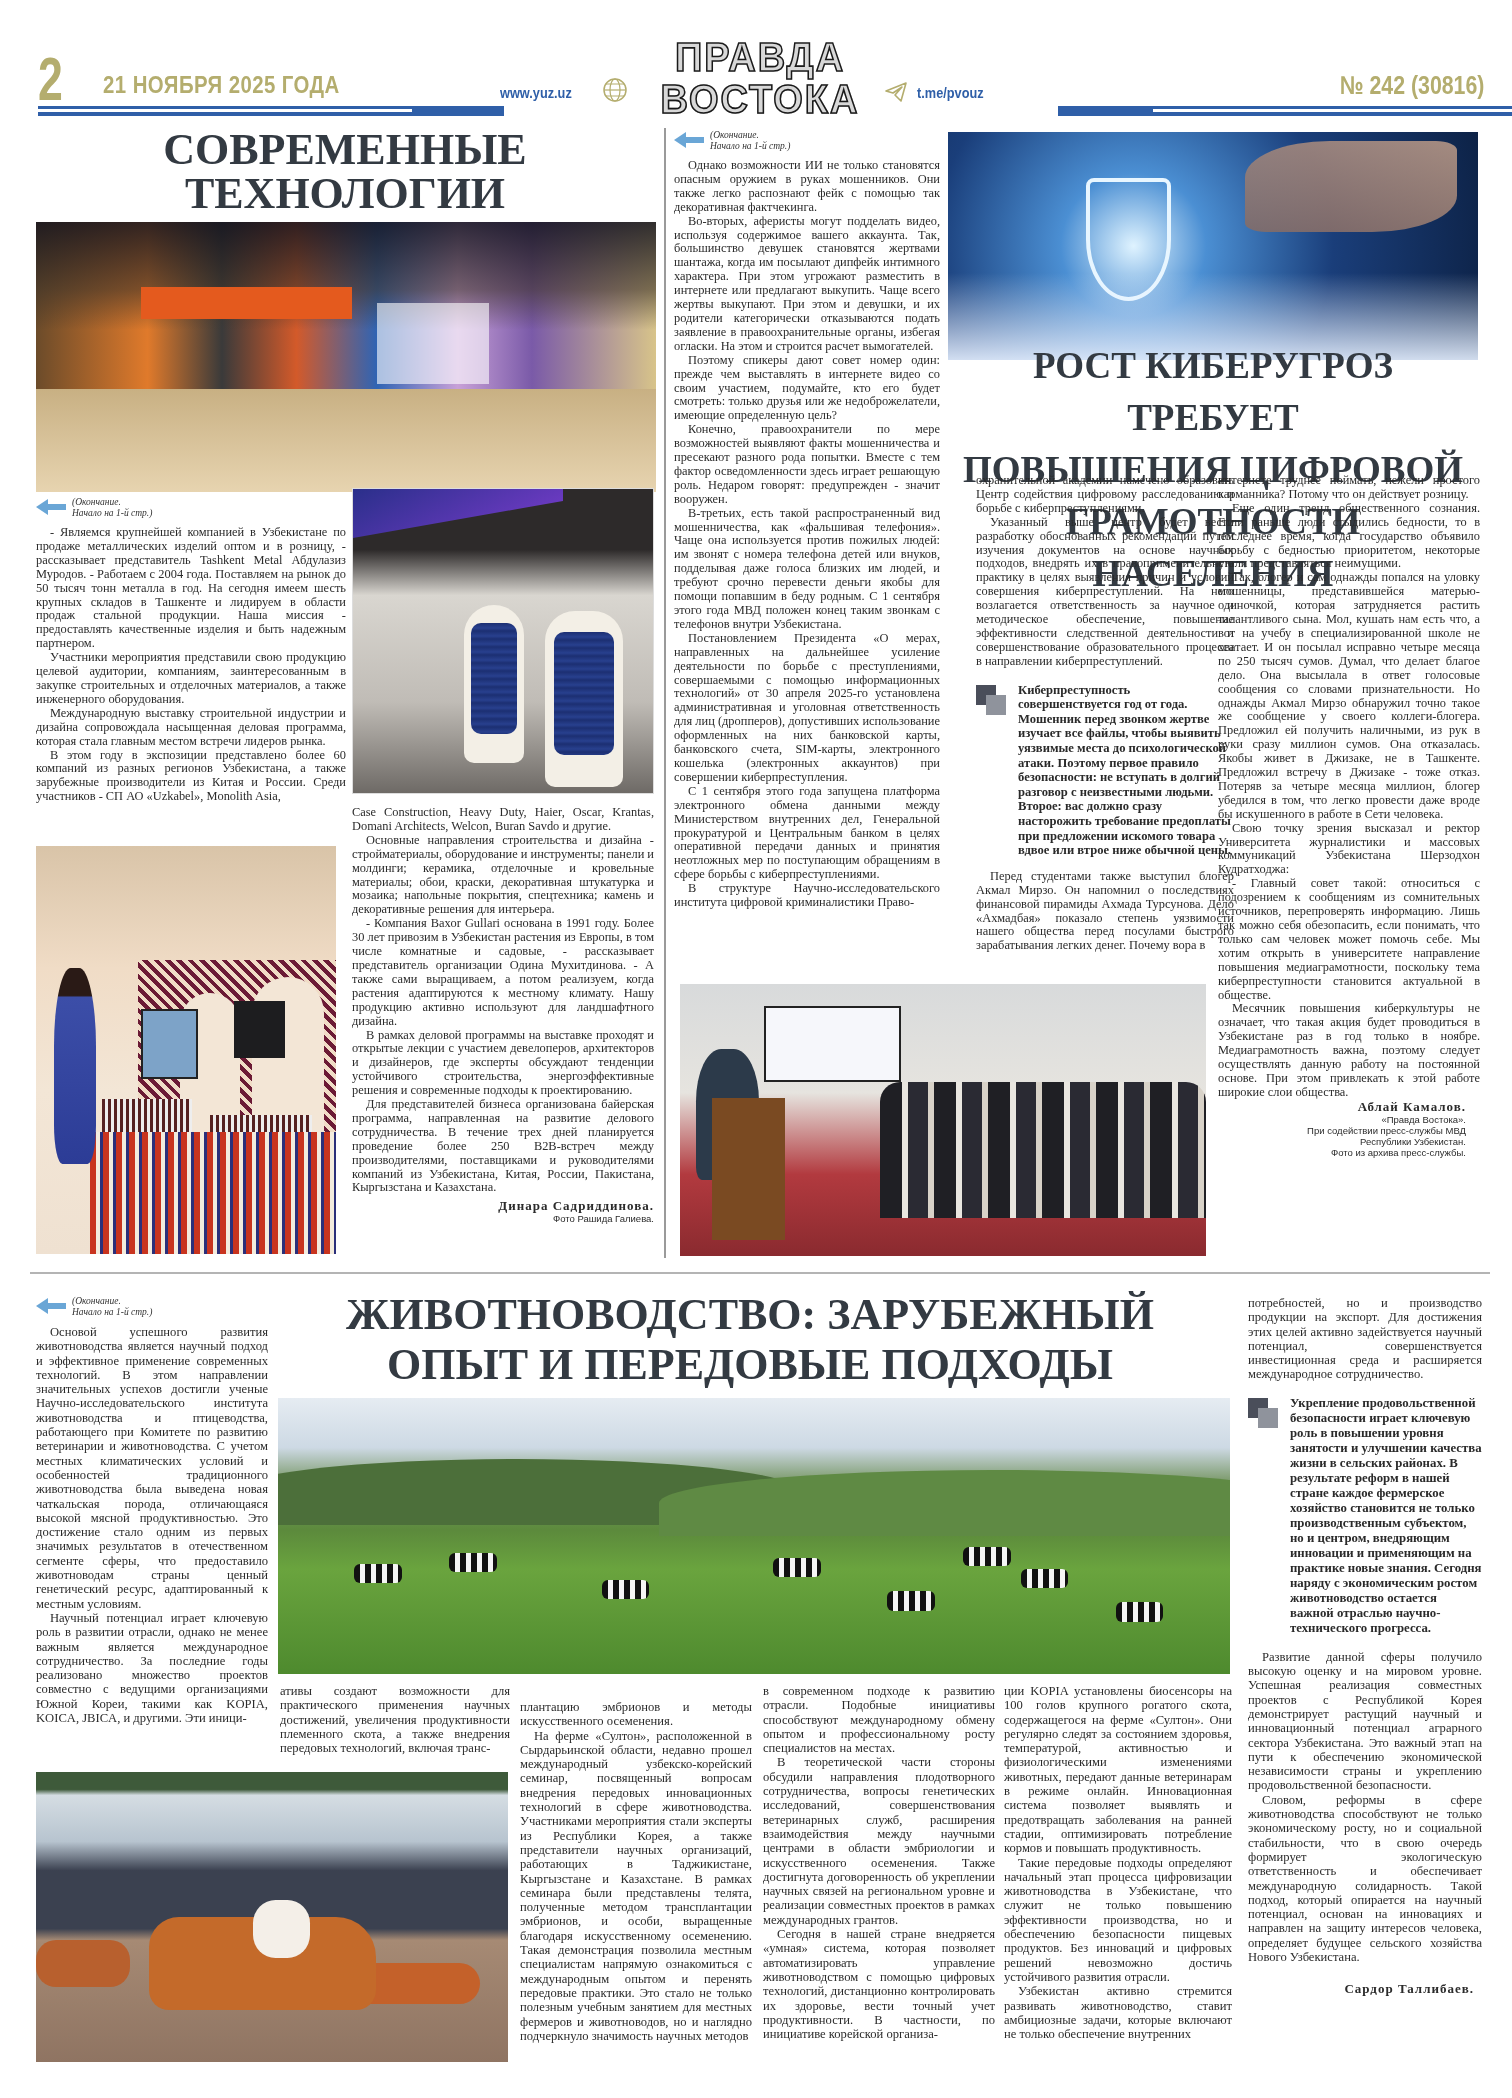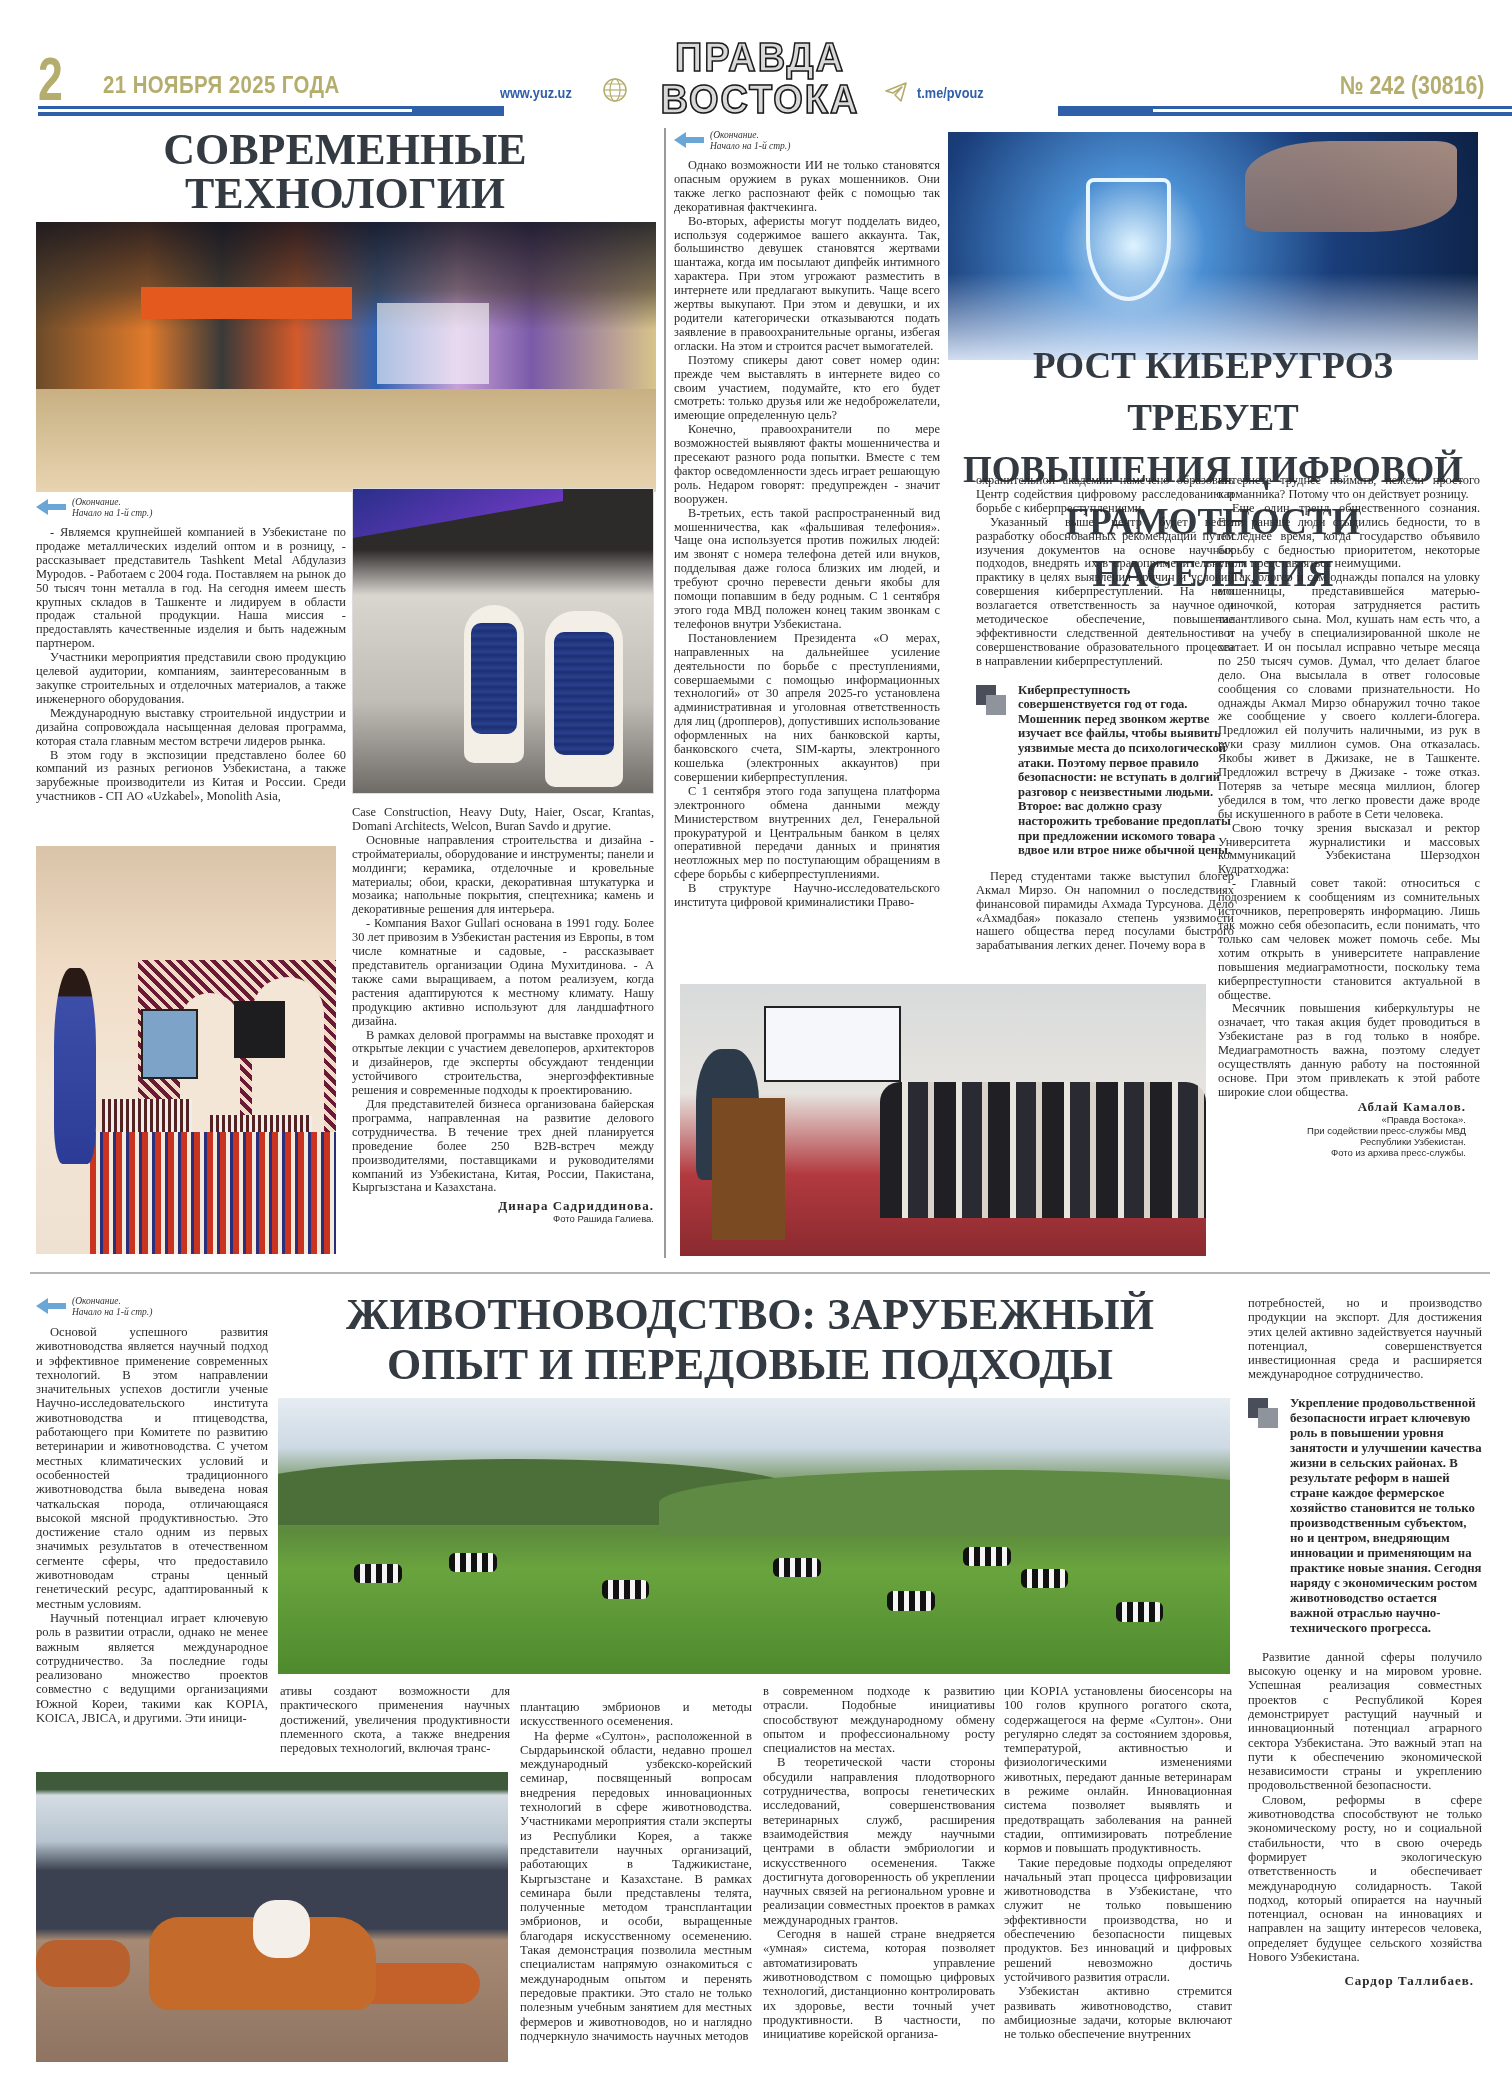--- a/index.html
+++ b/index.html
@@ -314,15 +314,15 @@
     <p style="text-indent:0">потребностей, но и производство продукции на экспорт. Для достижения этих целей активно задействуется научный потенциал, совершенствуется инвестиционная среда и расширяется международное сотрудничество.</p>
     <div class="pullquote" style="margin:14px 0 14px 0; font-size:12.8px; line-height:15px;">
       <div class="pq-icon">
           <div class="s1"></div>
           <div class="s2"></div>
         </div>
       <span>Укрепление продовольственной безопасности играет ключевую роль в повышении уровня занятости и улучшении качества жизни в сельских районах. В результате реформ в нашей стране каждое фермерское хозяйство становится не только производственным субъектом, но и центром, внедряющим инновации и применяющим на практике новые знания. Сегодня наряду с экономическим ростом животноводство остается важной отраслью научно-технического прогресса.</span>
     </div>
     <p>Развитие данной сферы получило высокую оценку и на мировом уровне. Успешная реализация совместных проектов с Республикой Корея демонстрирует растущий научный и инновационный потенциал аграрного сектора Узбекистана. Это важный этап на пути к обеспечению экономической независимости страны и укреплению продовольственной безопасности.</p>
     <p>Словом, реформы в сфере животноводства способствуют не только экономическому росту, но и социальной стабильности, что в свою очередь формирует экологическую ответственность и обеспечивает международную солидарность. Такой подход, который опирается на научный потенциал, основан на инновациях и направлен на защиту интересов человека, определяет будущее сельского хозяйства Нового Узбекистана.</p>
-    <div class="byline" style="margin-top:10px; padding-right:8px;">Сардор Таллибаев.</div>
+    <div class="byline" style="margin-top:18px; padding-right:8px;">Сардор Таллибаев.</div>
   </div>
 </section>
 
 </body></html>

